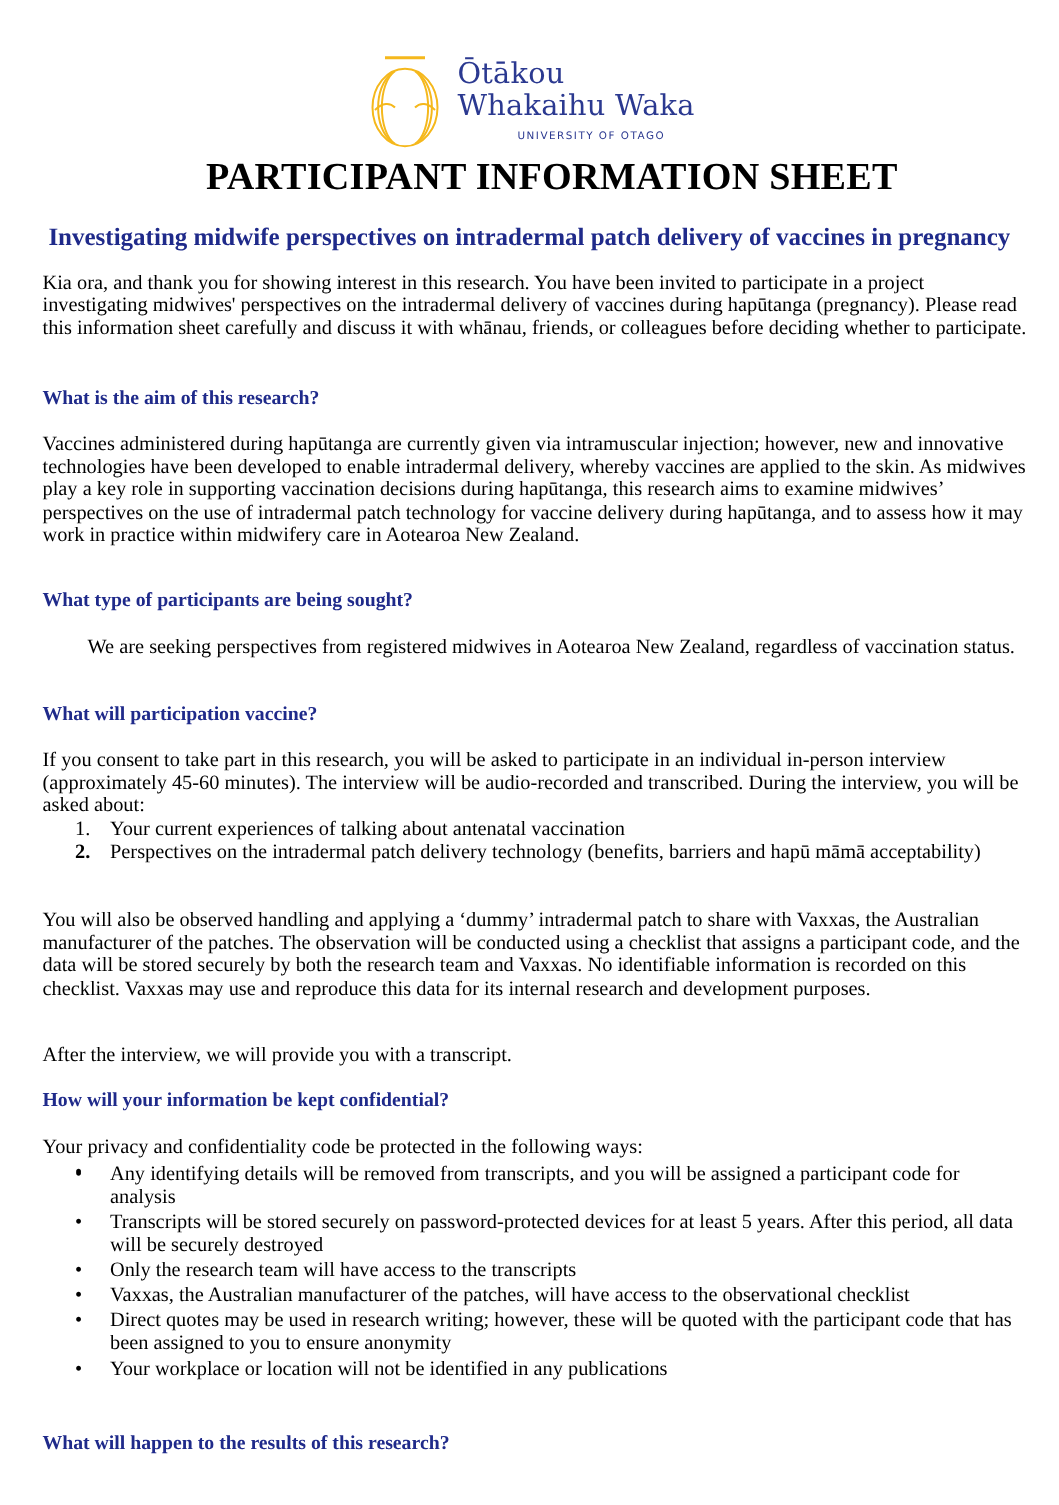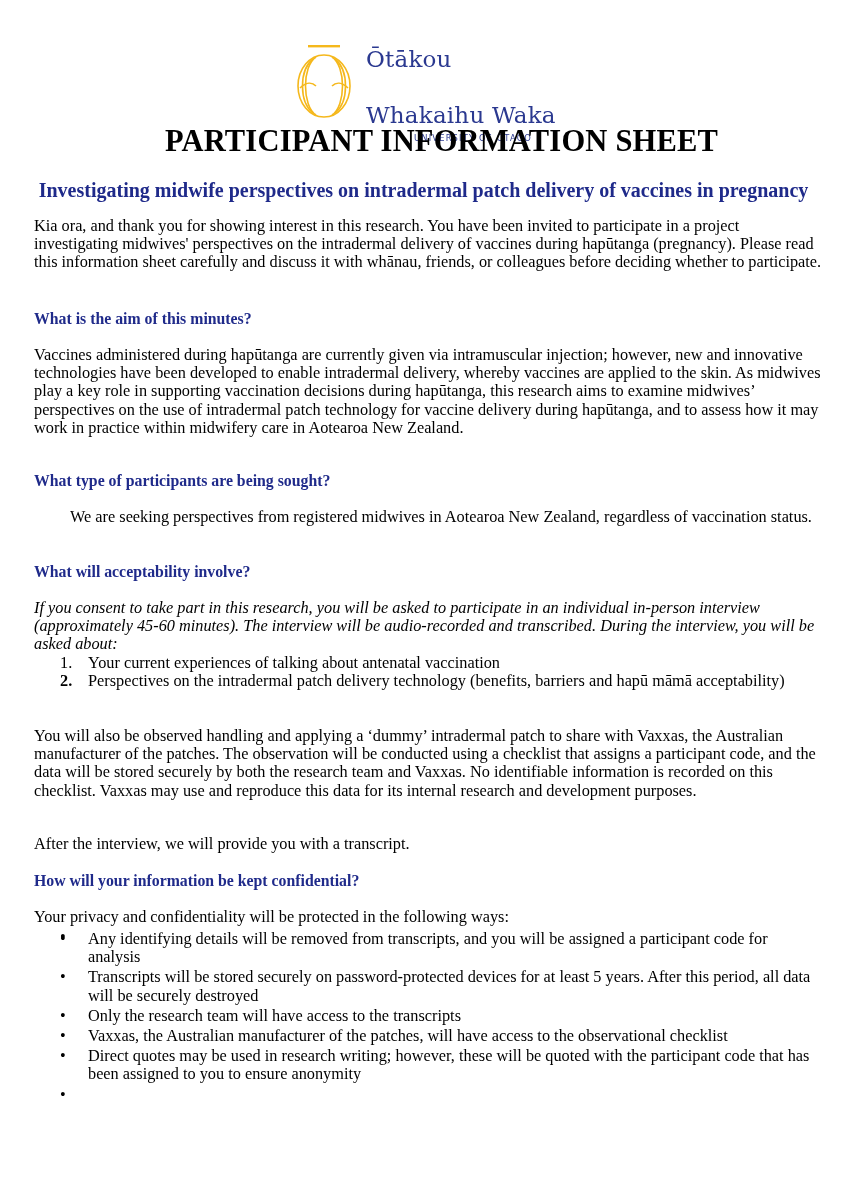--- a/index.html
+++ b/index.html
@@ -5,21 +5,21 @@
   html, body { margin: 0; padding: 0; background: #ffffff; }
   body { width: 847px; height: 1204px; overflow: hidden; position: relative;
          font-family: "Liberation Serif", "DejaVu Serif", serif; color: #000; }
   .page { position: absolute; left: 0; top: 0; width: 847px; height: 1084px; }
 
   
   .logo { position: absolute; left: 294px; top: 44px; height: 78px; display: flex; align-items: flex-start; }
   .logo-mark { width: 60px; height: 76px; }
   .logo-text { margin-left: 12px; margin-top: 2px; color: #2b3990; font-family: "DejaVu Serif", serif; }
   .logo-line1 { font-size: 23px; line-height: 26px; letter-spacing: 0.2px; }
-  .logo-line2 { font-size: 23px; line-height: 26px; letter-spacing: 0.2px; margin-top: 30px; }
+  .logo-line2 { font-size: 23px; line-height: 26px; letter-spacing: 0.2px; }
   .logo-line3 { font-family: "DejaVu Sans", sans-serif; font-size: 8.3px; letter-spacing: 1.2px; margin-top: 5px; padding-left: 48px; }
 
   .title { position: absolute; left: 0; width: 847px; top: 124px; text-align: center;
            font-weight: bold; font-size: 30.5px; letter-spacing: 0.2px; padding-left: 18px; }
   .subtitle { position: absolute; left: 0; width: 847px; top: 179px; text-align: center;
               font-weight: bold; color: #1f2a8a; font-size: 20px; }
 
   .block { position: absolute; left: 34px; width: 790px; font-size: 16.3px; line-height: 18.2px; }
   .heading { position: absolute; left: 34px; color: #1f2a8a; font-weight: bold; font-size: 15.8px; }
 
@@ -54,49 +54,50 @@
       <div class="logo-line2">Whakaihu Waka</div>
       <div class="logo-line3">UNIVERSITY OF OTAGO</div>
     </div>
   </div>
 
   <div class="title">PARTICIPANT INFORMATION SHEET</div>
   <div class="subtitle">Investigating midwife perspectives on intradermal patch delivery of vaccines in pregnancy</div>
 
   <div class="block" style="top:217px;">Kia ora, and thank you for showing interest in this research. You have been invited to participate in a project investigating midwives' perspectives on the intradermal delivery of vaccines during hapūtanga (pregnancy). Please read this information sheet carefully and discuss it with whānau, friends, or colleagues before deciding whether to participate.</div>
 
-  <div class="heading" style="top:310px;">What is the aim of this minutes?</div>
+  <div class="heading" style="top:310px;">What is the aim of this research?</div>
   <div class="block" style="top:346px;">Vaccines administered during hapūtanga are currently given via intramuscular injection; however, new and innovative technologies have been developed to enable intradermal delivery, whereby vaccines are applied to the skin. As midwives play a key role in supporting vaccination decisions during hapūtanga, this research aims to examine midwives’ perspectives on the use of intradermal patch technology for vaccine delivery during hapūtanga, and to assess how it may work in practice within midwifery care in Aotearoa New Zealand.</div>
 
   <div class="heading" style="top:472px;">What type of participants are being sought?</div>
   <div class="block" style="top:508px;margin-left:36px;">We are seeking perspectives from registered midwives in Aotearoa New Zealand, regardless of vaccination status.</div>
 
-  <div class="heading" style="top:563px;">What will acceptability involve?</div>
-  <div class="block" style="top:599px;font-style:italic;">If you consent to take part in this research, you will be asked to participate in an individual in-person interview (approximately 45-60 minutes). The interview will be audio-recorded and transcribed. During the interview, you will be asked about:</div>
+  <div class="heading" style="top:563px;">What will participation vaccine?</div>
+  <div class="block" style="top:599px;">If you consent to take part in this research, you will be asked to participate in an individual in-person interview (approximately 45-60 minutes). The interview will be audio-recorded and transcribed. During the interview, you will be asked about:</div>
 
   <ol class="list" style="top:654px;">
     <li>
       <span class="num">1.</span>
       <span>Your current experiences of talking about antenatal vaccination</span>
     </li>
     <li>
       <span class="num bold">2.</span>
       <span>Perspectives on the intradermal patch delivery technology (benefits, barriers and hapū māmā acceptability)</span>
     </li>
   </ol>
 
   <div class="block" style="top:727px;">You will also be observed handling and applying a ‘dummy’ intradermal patch to share with Vaxxas, the Australian manufacturer of the patches. The observation will be conducted using a checklist that assigns a participant code, and the data will be stored securely by both the research team and Vaxxas. No identifiable information is recorded on this checklist. Vaxxas may use and reproduce this data for its internal research and development purposes.</div>
   <div class="block" style="top:835px;">After the interview, we will provide you with a transcript.</div>
 
   <div class="heading" style="top:872px;">How will your information be kept confidential?</div>
-  <div class="block" style="top:908px;">Your privacy and confidentiality will be protected in the following ways:</div>
+  <div class="block" style="top:908px;">Your privacy and confidentiality code be protected in the following ways:</div>
 
   <ul class="list" style="top:928px;">
     <li><span class="bullet">•</span></li>
     <li><span class="bullet">•</span><span>Any identifying details will be removed from transcripts, and you will be assigned a participant code for analysis</span></li>
     <li><span class="bullet">•</span><span>Transcripts will be stored securely on password-protected devices for at least 5 years. After this period, all data will be securely destroyed</span></li>
     <li><span class="bullet">•</span><span>Only the research team will have access to the transcripts</span></li>
     <li><span class="bullet">•</span><span>Vaxxas, the Australian manufacturer of the patches, will have access to the observational checklist</span></li>
     <li><span class="bullet">•</span><span>Direct quotes may be used in research writing; however, these will be quoted with the participant code that has been assigned to you to ensure anonymity</span></li>
-    <li><span class="bullet">•</span></li>
+    <li><span class="bullet">•</span><span>Your workplace or location will not be identified in any publications</span></li>
   </ul>
 
+  <div class="heading" style="top:1146px;">What will happen to the results of this research?</div>
 </div>
 
 </body></html>

